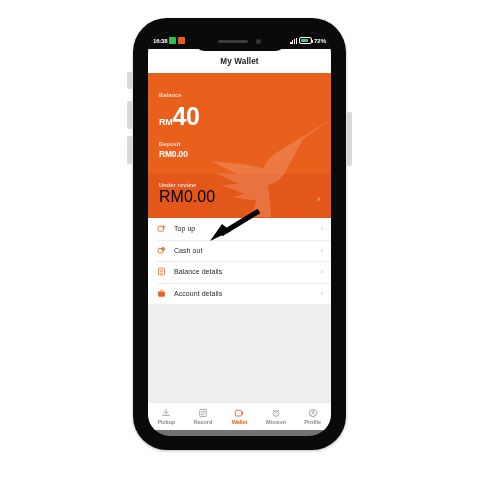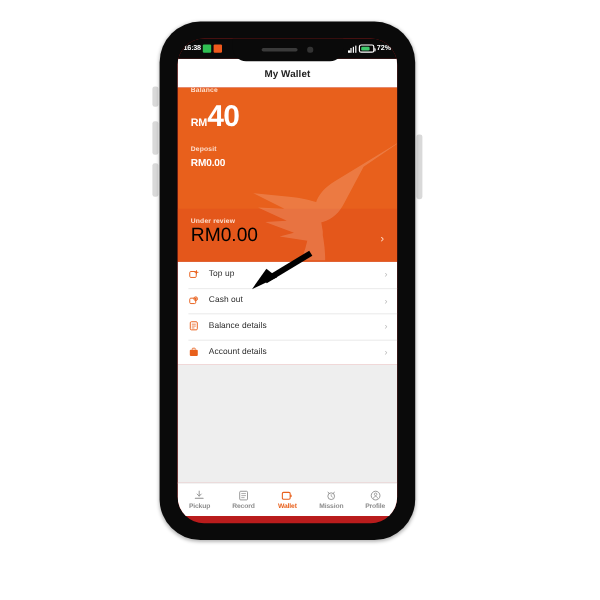--- a/index.html
+++ b/index.html
@@ -24,21 +24,21 @@
   }
   .side-btn.left { left:127px; width:5px; }
   .side-btn.sil  { top:72px;  height:17px; }
   .side-btn.vup  { top:101px; height:28px; }
   .side-btn.vdn  { top:136px; height:28px; }
   .side-btn.right{ left:347px; top:112px; width:5px; height:54px; }
 
   #screen {
     position:absolute; left:15px; top:14px;
     width:183px; height:404px;
-    background:#b91c1c;
+    background:#737373;
     border-radius:22px;
     overflow:hidden;
   }
 
   
   #statusbar {
     position:relative; height:17px; background:#0a0a0a;
     display:flex; align-items:center; justify-content:space-between;
     padding:0 5px; color:#fff;
   }
@@ -77,21 +77,21 @@
   
   #appbar {
     height:24px; background:#fff;
     display:flex; align-items:center; justify-content:center;
   }
   #appbar .title { font-size:8.2px; font-weight:bold; color:#222; letter-spacing:.1px; }
 
   
   #card {
     position:relative; background:#e8601c;
-    padding:0 11px 0 11px; overflow:hidden;
+    padding:19px 11px 0 11px; overflow:hidden;
     height:145px;
   }
   #card .lower-tone {
     position:absolute; left:0; right:0; top:101px; bottom:0;
     background:#e4571b;
   }
   #bird { position:absolute; right:-4px; top:44px; width:128px; height:100px; opacity:1; }
   #card .inner { position:relative; z-index:3; }
   .lbl { font-size:5.6px; color:#fddfcf; font-weight:bold; letter-spacing:.15px; }
   .bigrow { display:flex; align-items:baseline; margin-top:7px; }

